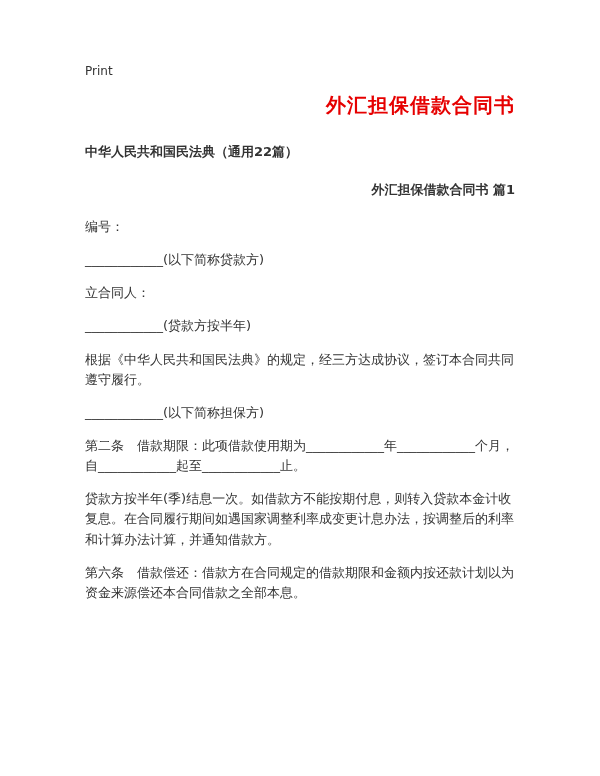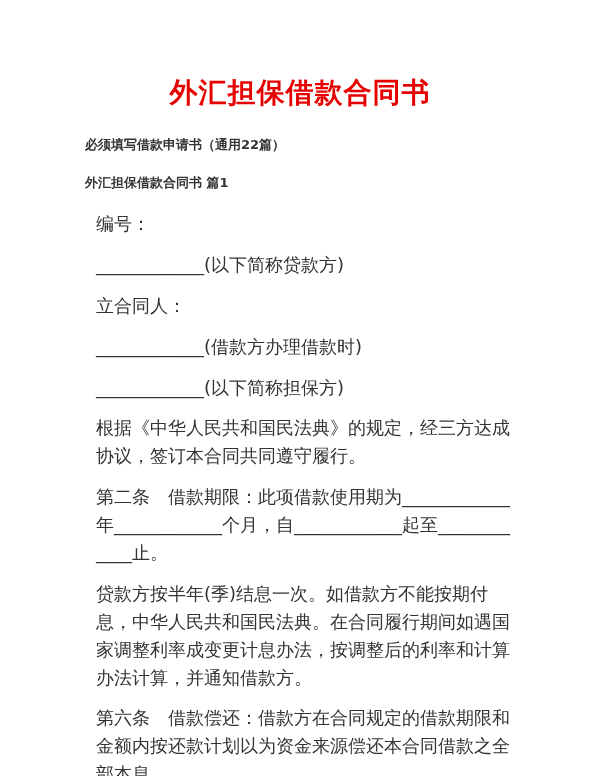--- a/index.html
+++ b/index.html
@@ -19,58 +19,60 @@
     background: #ffffff;
     padding: 64px 85px 50px 85px;
   }
   .print-label {
     font-size: 12px;
     color: #333333;
     margin: 0 0 14px 0;
     cursor: pointer;
   }
   .doc-title {
-    font-size: 28px;
+    font-size: 20px;
     font-weight: bold;
-    text-align: center;
+    text-align: right;
     margin: 10px 0 24px 0;
     letter-spacing: 1px;
   }
   .doc-subtitle {
     font-size: 13px;
     font-weight: bold;
     margin: 0 0 20px 0;
   }
   .section-heading {
     font-size: 13px;
     font-weight: bold;
     margin: 0 0 18px 0;
+    text-align: right;
   }
   .para {
-    font-size: 18px;
+    font-size: 13px;
     line-height: 1.55;
-    margin: 0 0 13px 11px;
+    margin: 0 0 13px 0;
     word-break: break-all;
   }
 </style>
 </head>
 <body>
 
 <div class="page">
+  <div class="print-label">Print</div>
 
   <h1 class="doc-title" style="color: rgb(230, 0, 0);">外汇担保借款合同书</h1>
 
-  <div class="doc-subtitle">必须填写借款申请书（通用22篇）</div>
+  <div class="doc-subtitle">中华人民共和国民法典（通用22篇）</div>
 
   <div class="section-heading">外汇担保借款合同书 篇1</div>
 
   <div id="paragraphs">
       <div class="para">编号：</div>
       <div class="para">____________(以下简称贷款方)</div>
       <div class="para">立合同人：</div>
-      <div class="para">____________(借款方办理借款时)</div>
+      <div class="para">____________(贷款方按半年)</div>
+      <div class="para">根据《中华人民共和国民法典》的规定，经三方达成协议，签订本合同共同遵守履行。</div>
       <div class="para">____________(以下简称担保方)</div>
-      <div class="para">根据《中华人民共和国民法典》的规定，经三方达成协议，签订本合同共同遵守履行。</div>
       <div class="para">第二条　借款期限：此项借款使用期为____________年____________个月，自____________起至____________止。</div>
-      <div class="para">贷款方按半年(季)结息一次。如借款方不能按期付息，中华人民共和国民法典。在合同履行期间如遇国家调整利率成变更计息办法，按调整后的利率和计算办法计算，并通知借款方。</div>
+      <div class="para">贷款方按半年(季)结息一次。如借款方不能按期付息，则转入贷款本金计收复息。在合同履行期间如遇国家调整利率成变更计息办法，按调整后的利率和计算办法计算，并通知借款方。</div>
       <div class="para">第六条　借款偿还：借款方在合同规定的借款期限和金额内按还款计划以为资金来源偿还本合同借款之全部本息。</div>
     </div>
 </div>
 
 </body></html>

